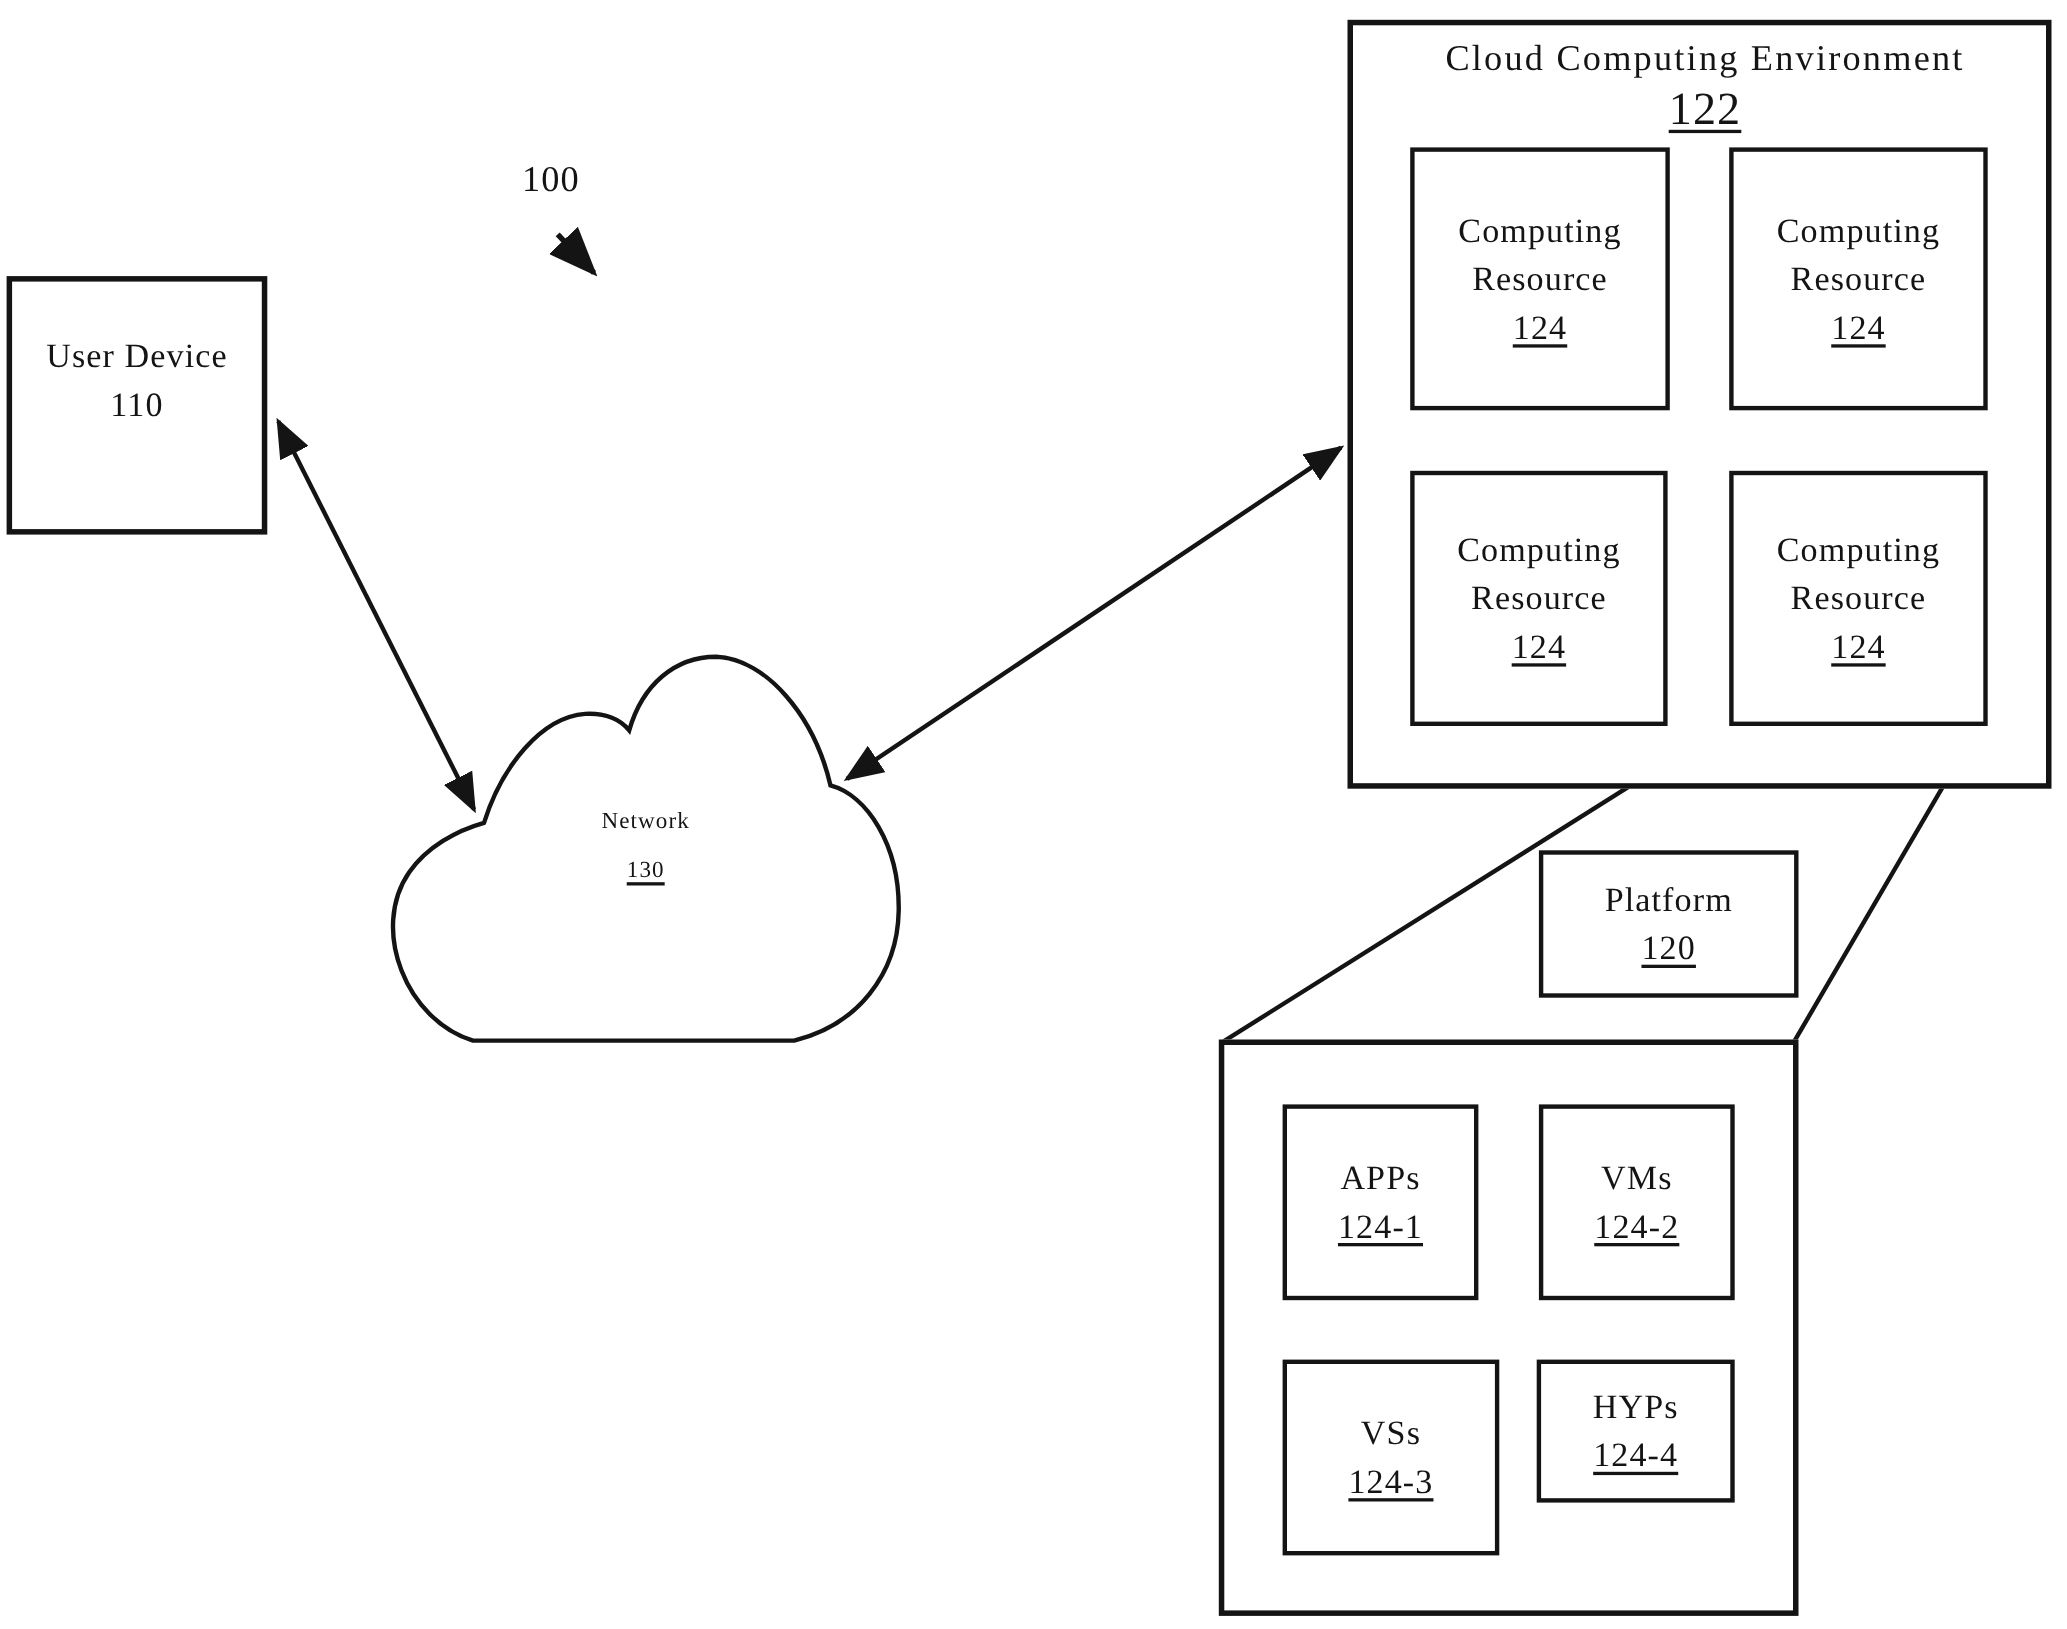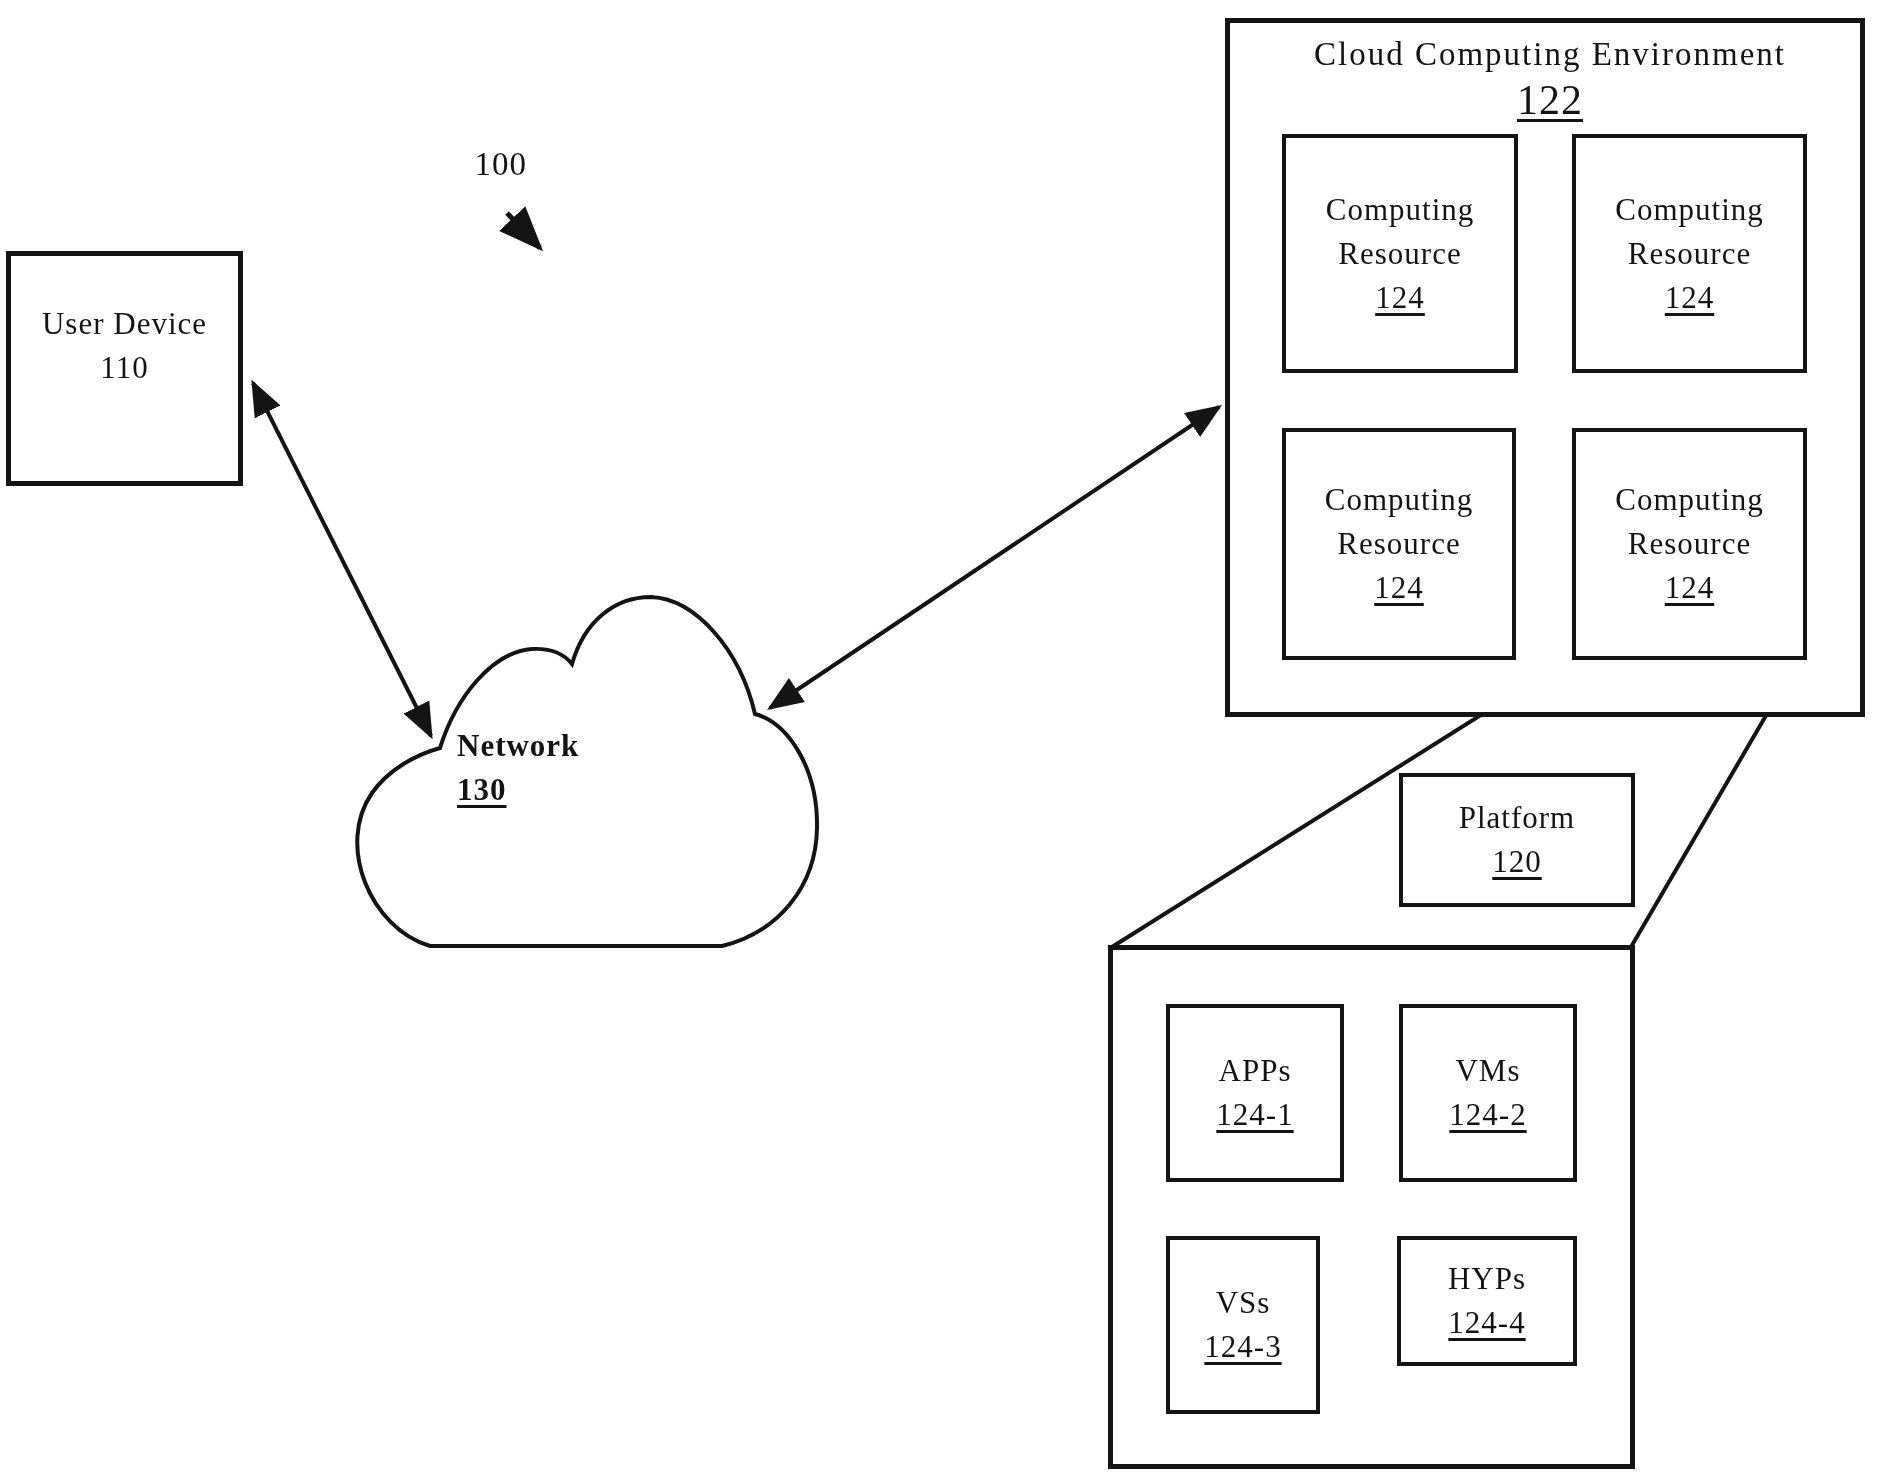--- a/index.html
+++ b/index.html
@@ -12,21 +12,21 @@
     overflow:hidden;
   }
   .layer{position:absolute;left:0;top:0;width:1879px;height:1481px;pointer-events:none;}
   .box{
     position:absolute;box-sizing:border-box;
     border:4px solid #141414;background:#ffffff;
     display:flex;flex-direction:column;align-items:center;justify-content:center;
     text-align:center;font-size:31px;line-height:44px;letter-spacing:1px;
   }
   .box.thick{border-width:5px;}
-  .label-block{position:absolute;text-align:left;font-size:31px;line-height:44px;letter-spacing:1px;font-weight:bold;}
+  .label-block{position:absolute;text-align:center;font-size:21px;line-height:44px;letter-spacing:1px;}
   .ref-num{
     text-decoration:underline;
     text-decoration-thickness:2.5px;
     text-underline-offset:5px;
   }
   .cce-title{
     position:absolute;left:5px;top:8px;width:100%;
     text-align:center;font-size:33px;line-height:46px;letter-spacing:2px;
   }
   .cce-title .ref-num{font-size:42px;letter-spacing:1px;}
@@ -122,21 +122,21 @@
   <div class="box" style="left:1166px;top:1004px;width:178px;height:178px;">
     <div>APPs</div>
     <div class="ref-num">124-1</div>
   </div>
 
   <div class="box" style="left:1399px;top:1004px;width:178px;height:178px;">
     <div>VMs</div>
     <div class="ref-num">124-2</div>
   </div>
 
-  <div class="box" style="left:1166px;top:1236px;width:154px;height:178px;">
+  <div class="box" style="left:1166px;top:1236px;width:197px;height:178px;">
     <div>VSs</div>
     <div class="ref-num">124-3</div>
   </div>
 
   <div class="box" style="left:1397px;top:1236px;width:180px;height:130px;">
     <div>HYPs</div>
     <div class="ref-num">124-4</div>
   </div>
 
 </div>

